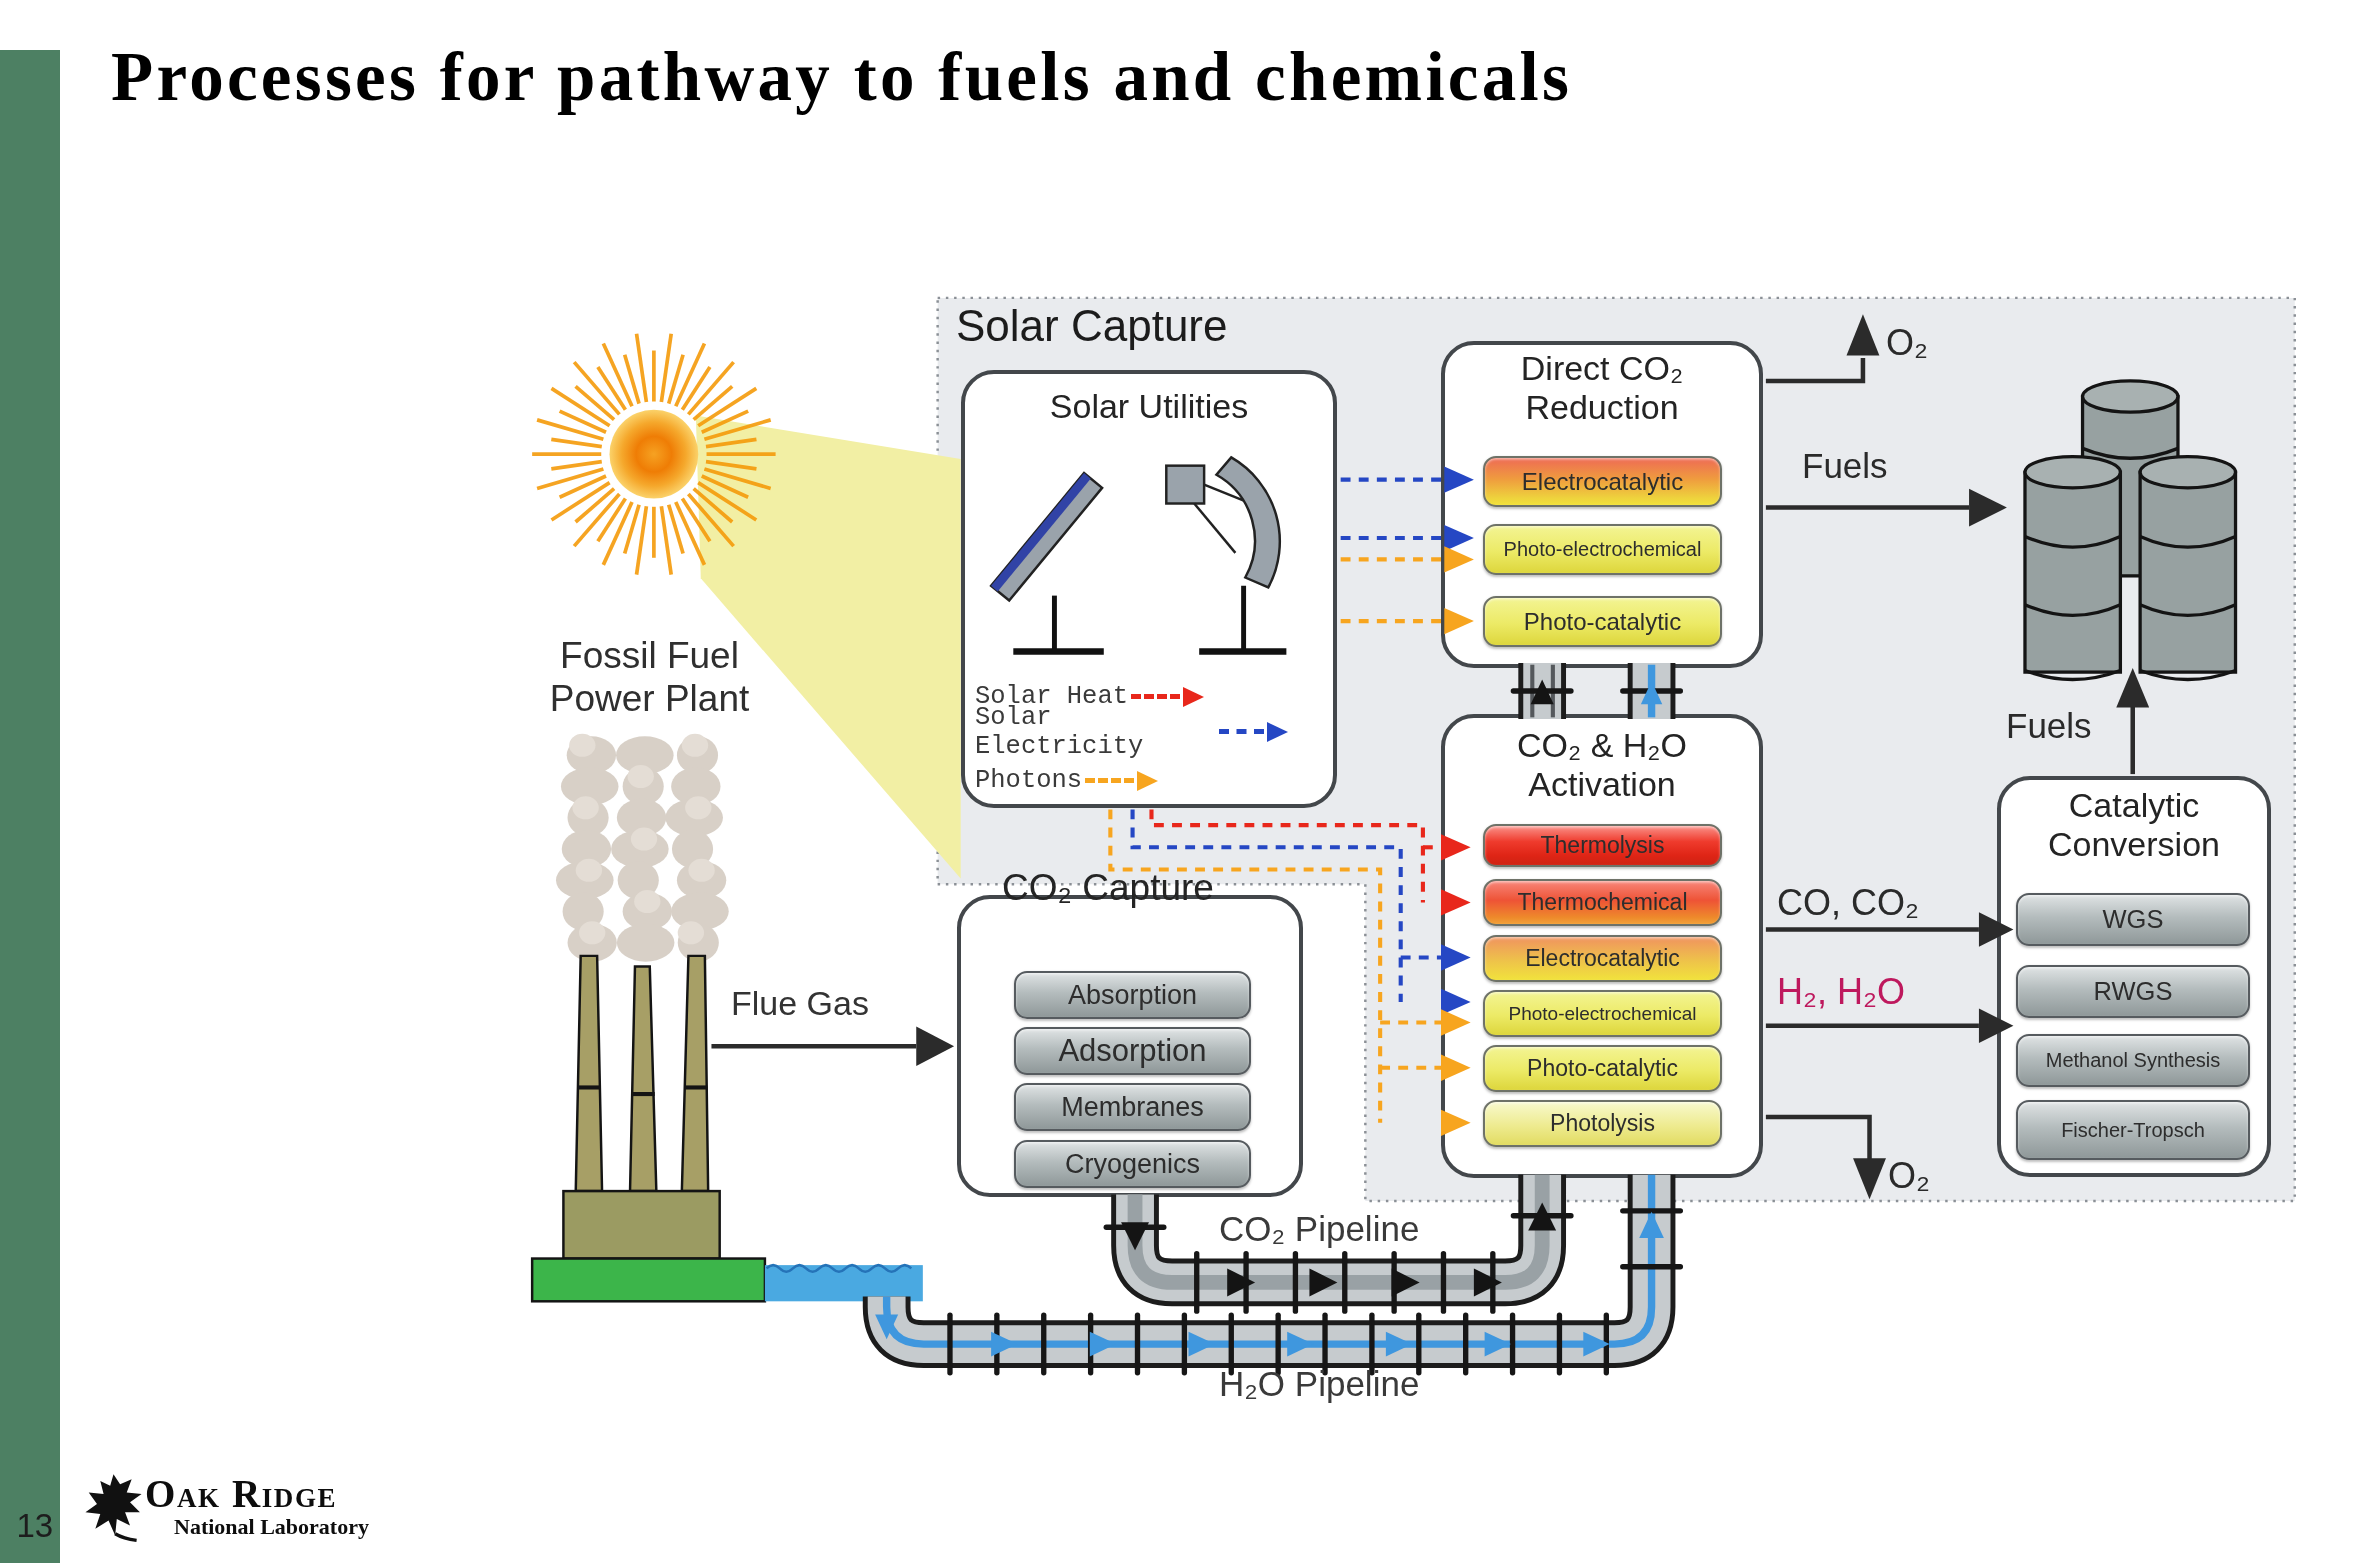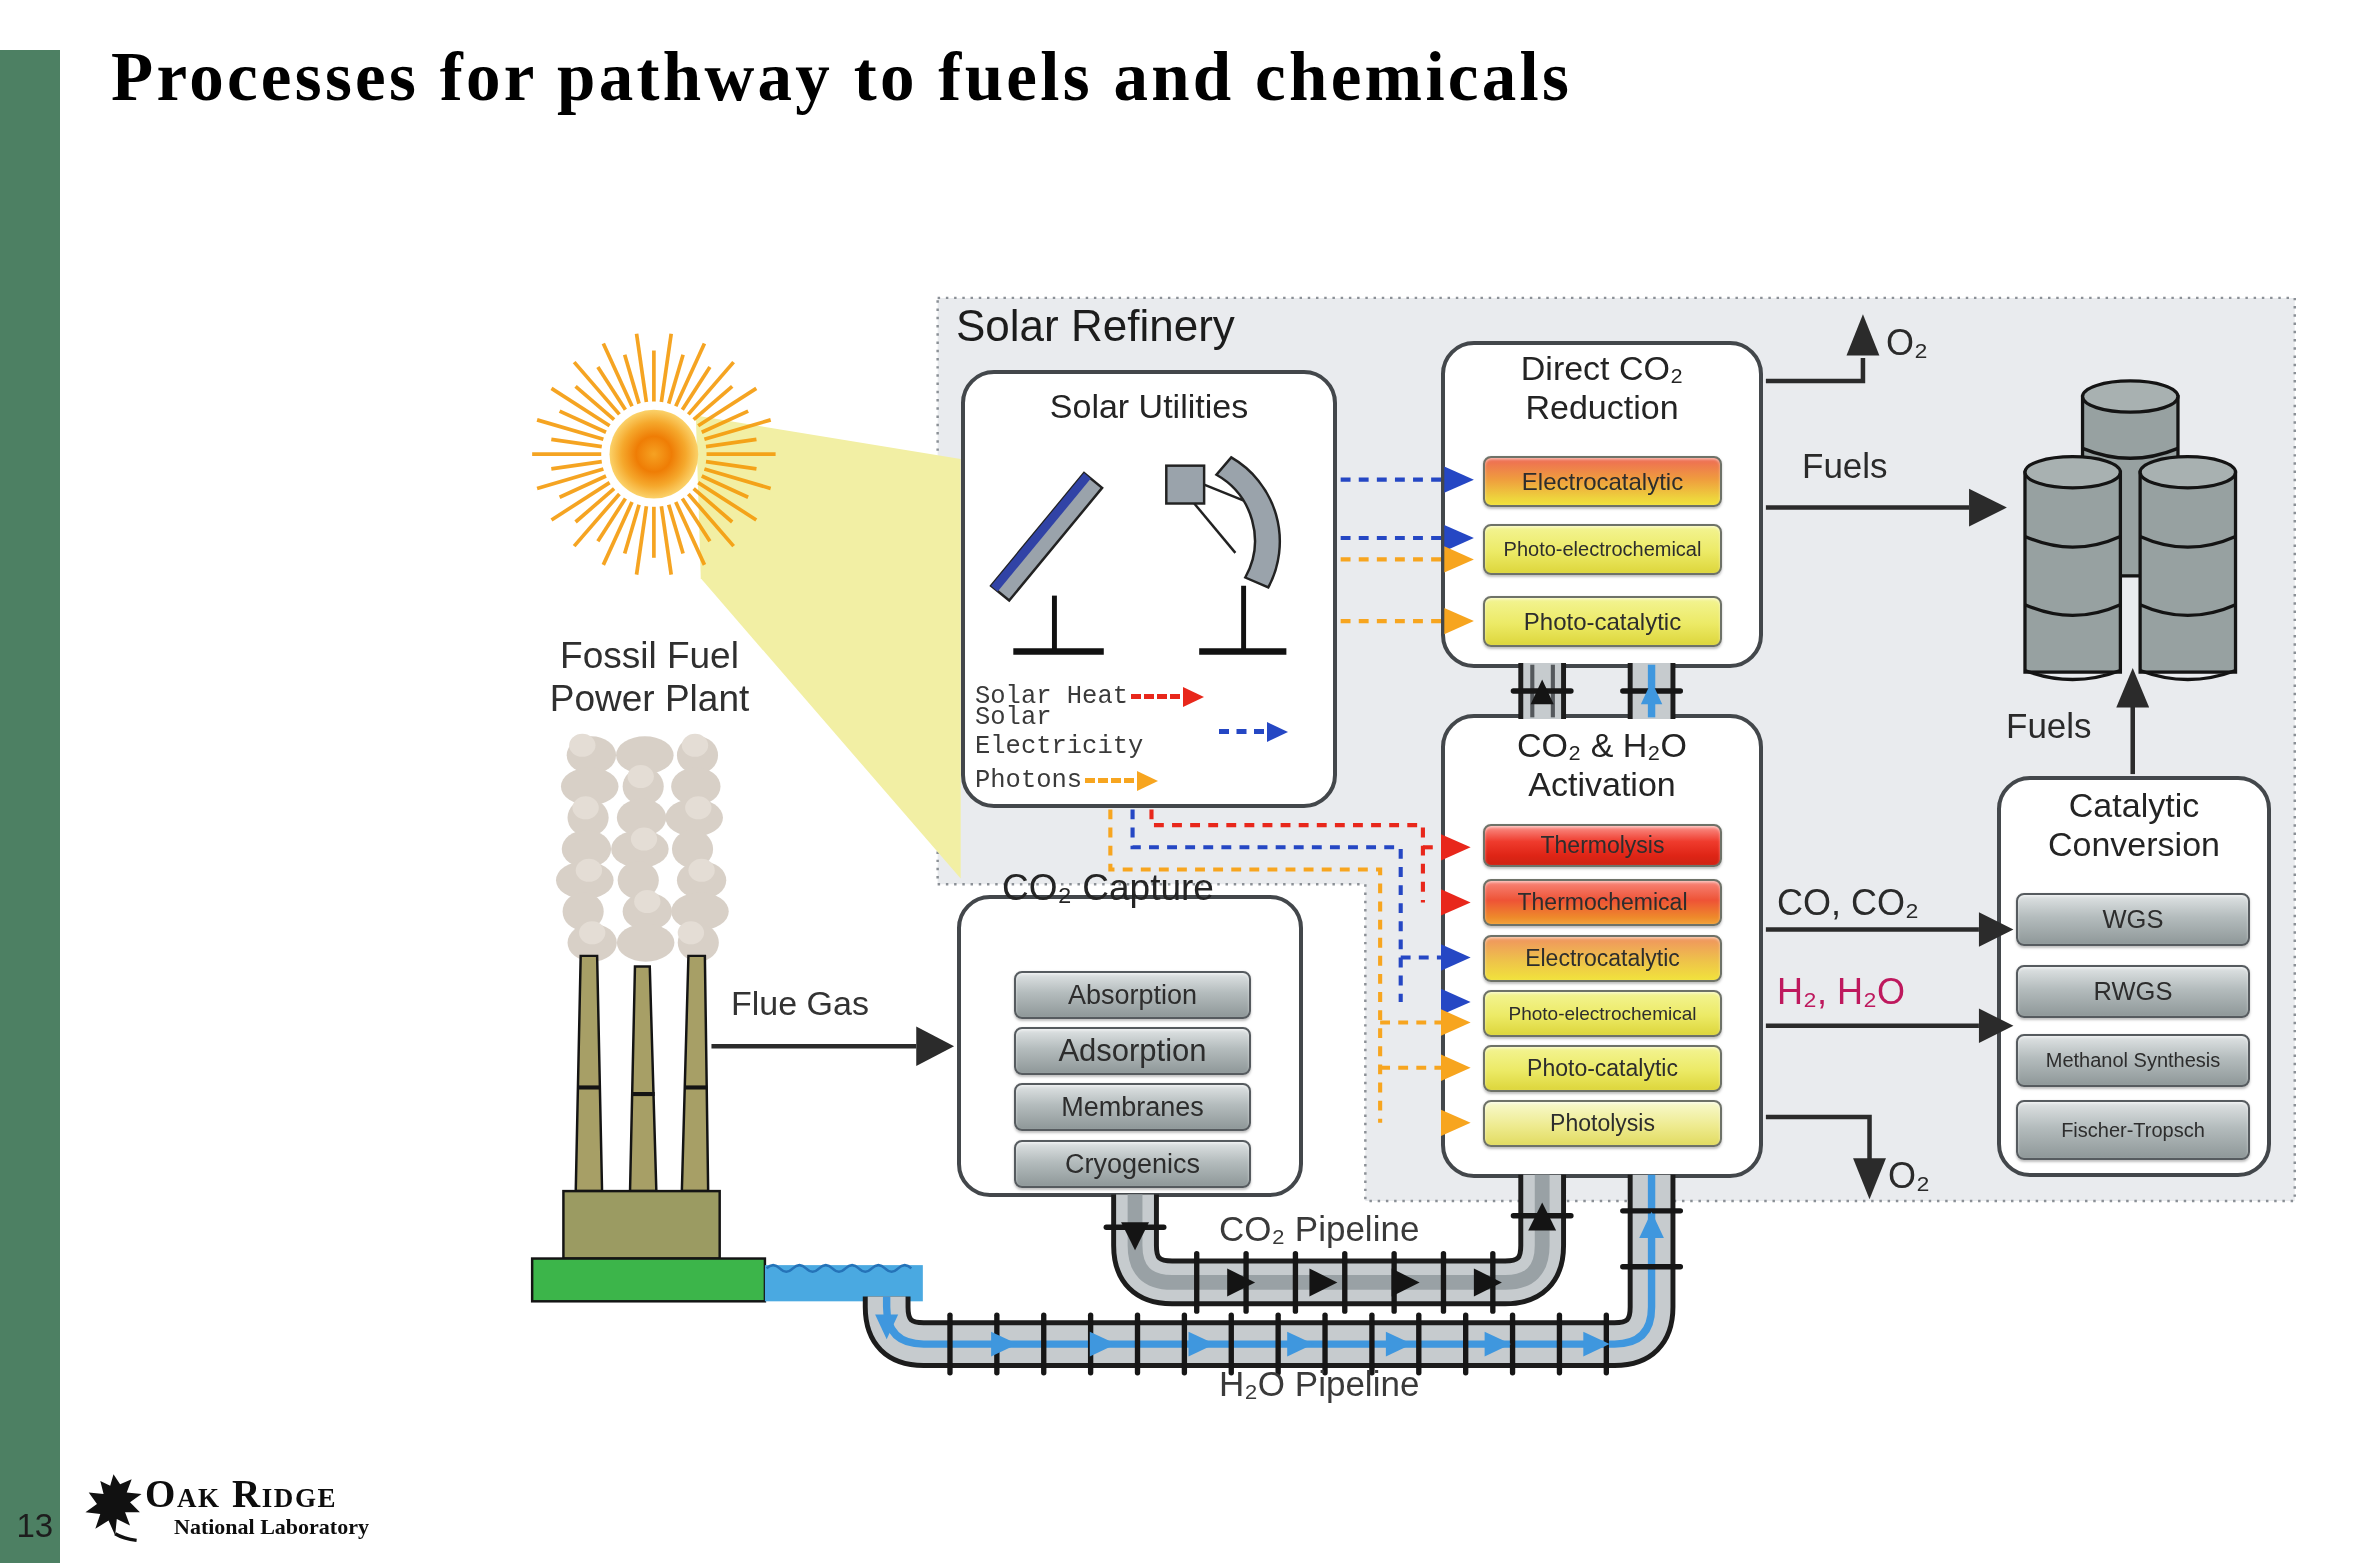--- a/index.html
+++ b/index.html
@@ -1,21 +1,21 @@
 <!DOCTYPE html>
 <html style="font-size:13px"><head>
 <meta charset="utf-8">
 <style>
   html,body{margin:0;padding:0;background:#fff;width:2377px;height:1563px;overflow:hidden}
   .abs{position:absolute}
   .serif{font-family:"Liberation Serif","DejaVu Serif",serif}
   .lbl{position:absolute;font-family:"Liberation Sans","DejaVu Sans",sans-serif;color:#2e2e2e;white-space:nowrap}
   .box{position:absolute;background:#fff;border:4.1px solid #43474b;border-radius:33px;box-sizing:border-box;z-index:2}
   .boxtitle{position:absolute;text-align:center;font-family:"Liberation Sans","DejaVu Sans",sans-serif;color:#242424;z-index:3;line-height:1.15}
-  .pill{position:absolute;display:flex;align-items:center;justify-content:center;border-radius:8px;
+  .pill{position:absolute;display:flex;align-items:center;justify-content:center;border-radius:13px;
         border:2.5px solid #6e7268;box-sizing:border-box;color:#2d2d2d;z-index:3;
         font-family:"Liberation Sans","DejaVu Sans",sans-serif;white-space:nowrap;
         box-shadow:inset 0 1.6px 2.5px rgba(255,255,255,.55), 0 1.6px 2.5px rgba(0,0,0,.25)}
   .p-red{background:linear-gradient(180deg,#fa9189 0%,#ef3b2d 40%,#df2516 75%,#cf2213 100%)}
   .p-redor{background:linear-gradient(180deg,#f7867a 0%,#ee5336 45%,#ee8a2b 85%,#f2a138 100%)}
   .p-redyel{background:linear-gradient(180deg,#ee6a55 0%,#ef9c3e 45%,#eed23d 85%,#f2e23b 100%)}
   .p-oryel{background:linear-gradient(180deg,#f0935f 0%,#eec24a 55%,#f1e23c 100%)}
   .p-yel{background:linear-gradient(180deg,#f3f493 0%,#ecea66 55%,#ddd63c 100%)}
   .p-pale{background:linear-gradient(180deg,#f8f9cd 0%,#eeeb90 55%,#e2dc62 100%)}
   .p-grey{background:linear-gradient(180deg,#dfe3e4 0%,#b4bcbd 45%,#8f9899 100%);border-color:#565b5f}
@@ -181,21 +181,21 @@
 
 <div class="lbl" style="left:16.5px;top:1507px;font-size:33px;color:#1d1d1d;z-index:3">13</div>
 
 <svg class="abs" style="left:82px;top:1471px;z-index:3" width="63" height="71" viewBox="0 0 76 86">
   <path d="M38,4 L46,16 L60,10 L54,26 L72,28 L58,38 L70,50 L52,50 L58,66 L42,58 L40,78 L32,60 L16,70 L22,52 L4,50 L18,40 L8,26 L26,28 L22,12 L34,18 Z" fill="#111"></path>
   <path d="M40,76 Q50,82 66,84" stroke="#111" stroke-width="4" fill="none"></path>
 </svg>
 <div class="lbl serif" style="left:145px;top:1471px;font-size:39px;font-weight:700;font-variant:small-caps;letter-spacing:1.6px;color:#0d0d0d;z-index:3;font-family:'Liberation Serif','DejaVu Serif',serif">Oak Ridge</div>
 <div class="lbl serif" style="left:174px;top:1514px;font-size:22px;font-weight:700;color:#0d0d0d;z-index:3;font-family:'Liberation Serif','DejaVu Serif',serif">National Laboratory</div>
 
-<div class="lbl" style="left:956px;top:301px;font-size:44px;font-weight:500;color:#1c1c1c;z-index:3">Solar Refinery</div>
+<div class="lbl" style="left:956px;top:301px;font-size:44px;font-weight:500;color:#1c1c1c;z-index:3">Solar Capture</div>
 
 <div class="box" style="left:961px;top:370px;width:376px;height:438px"></div>
 <div class="boxtitle" style="left:961px;top:387px;width:376px;font-size:34px;font-weight:500">Solar Utilities</div>
 
 <div class="legend-row c-red" style="left:975px;top:680px;width:313px;height:33px">
   <span class="txt">Solar Heat</span>
   <span class="dash"></span>
   <span class="tri"></span>
 </div>
 <div class="legend-row c-blue" style="left:975px;top:715px;width:313px;height:33px">

